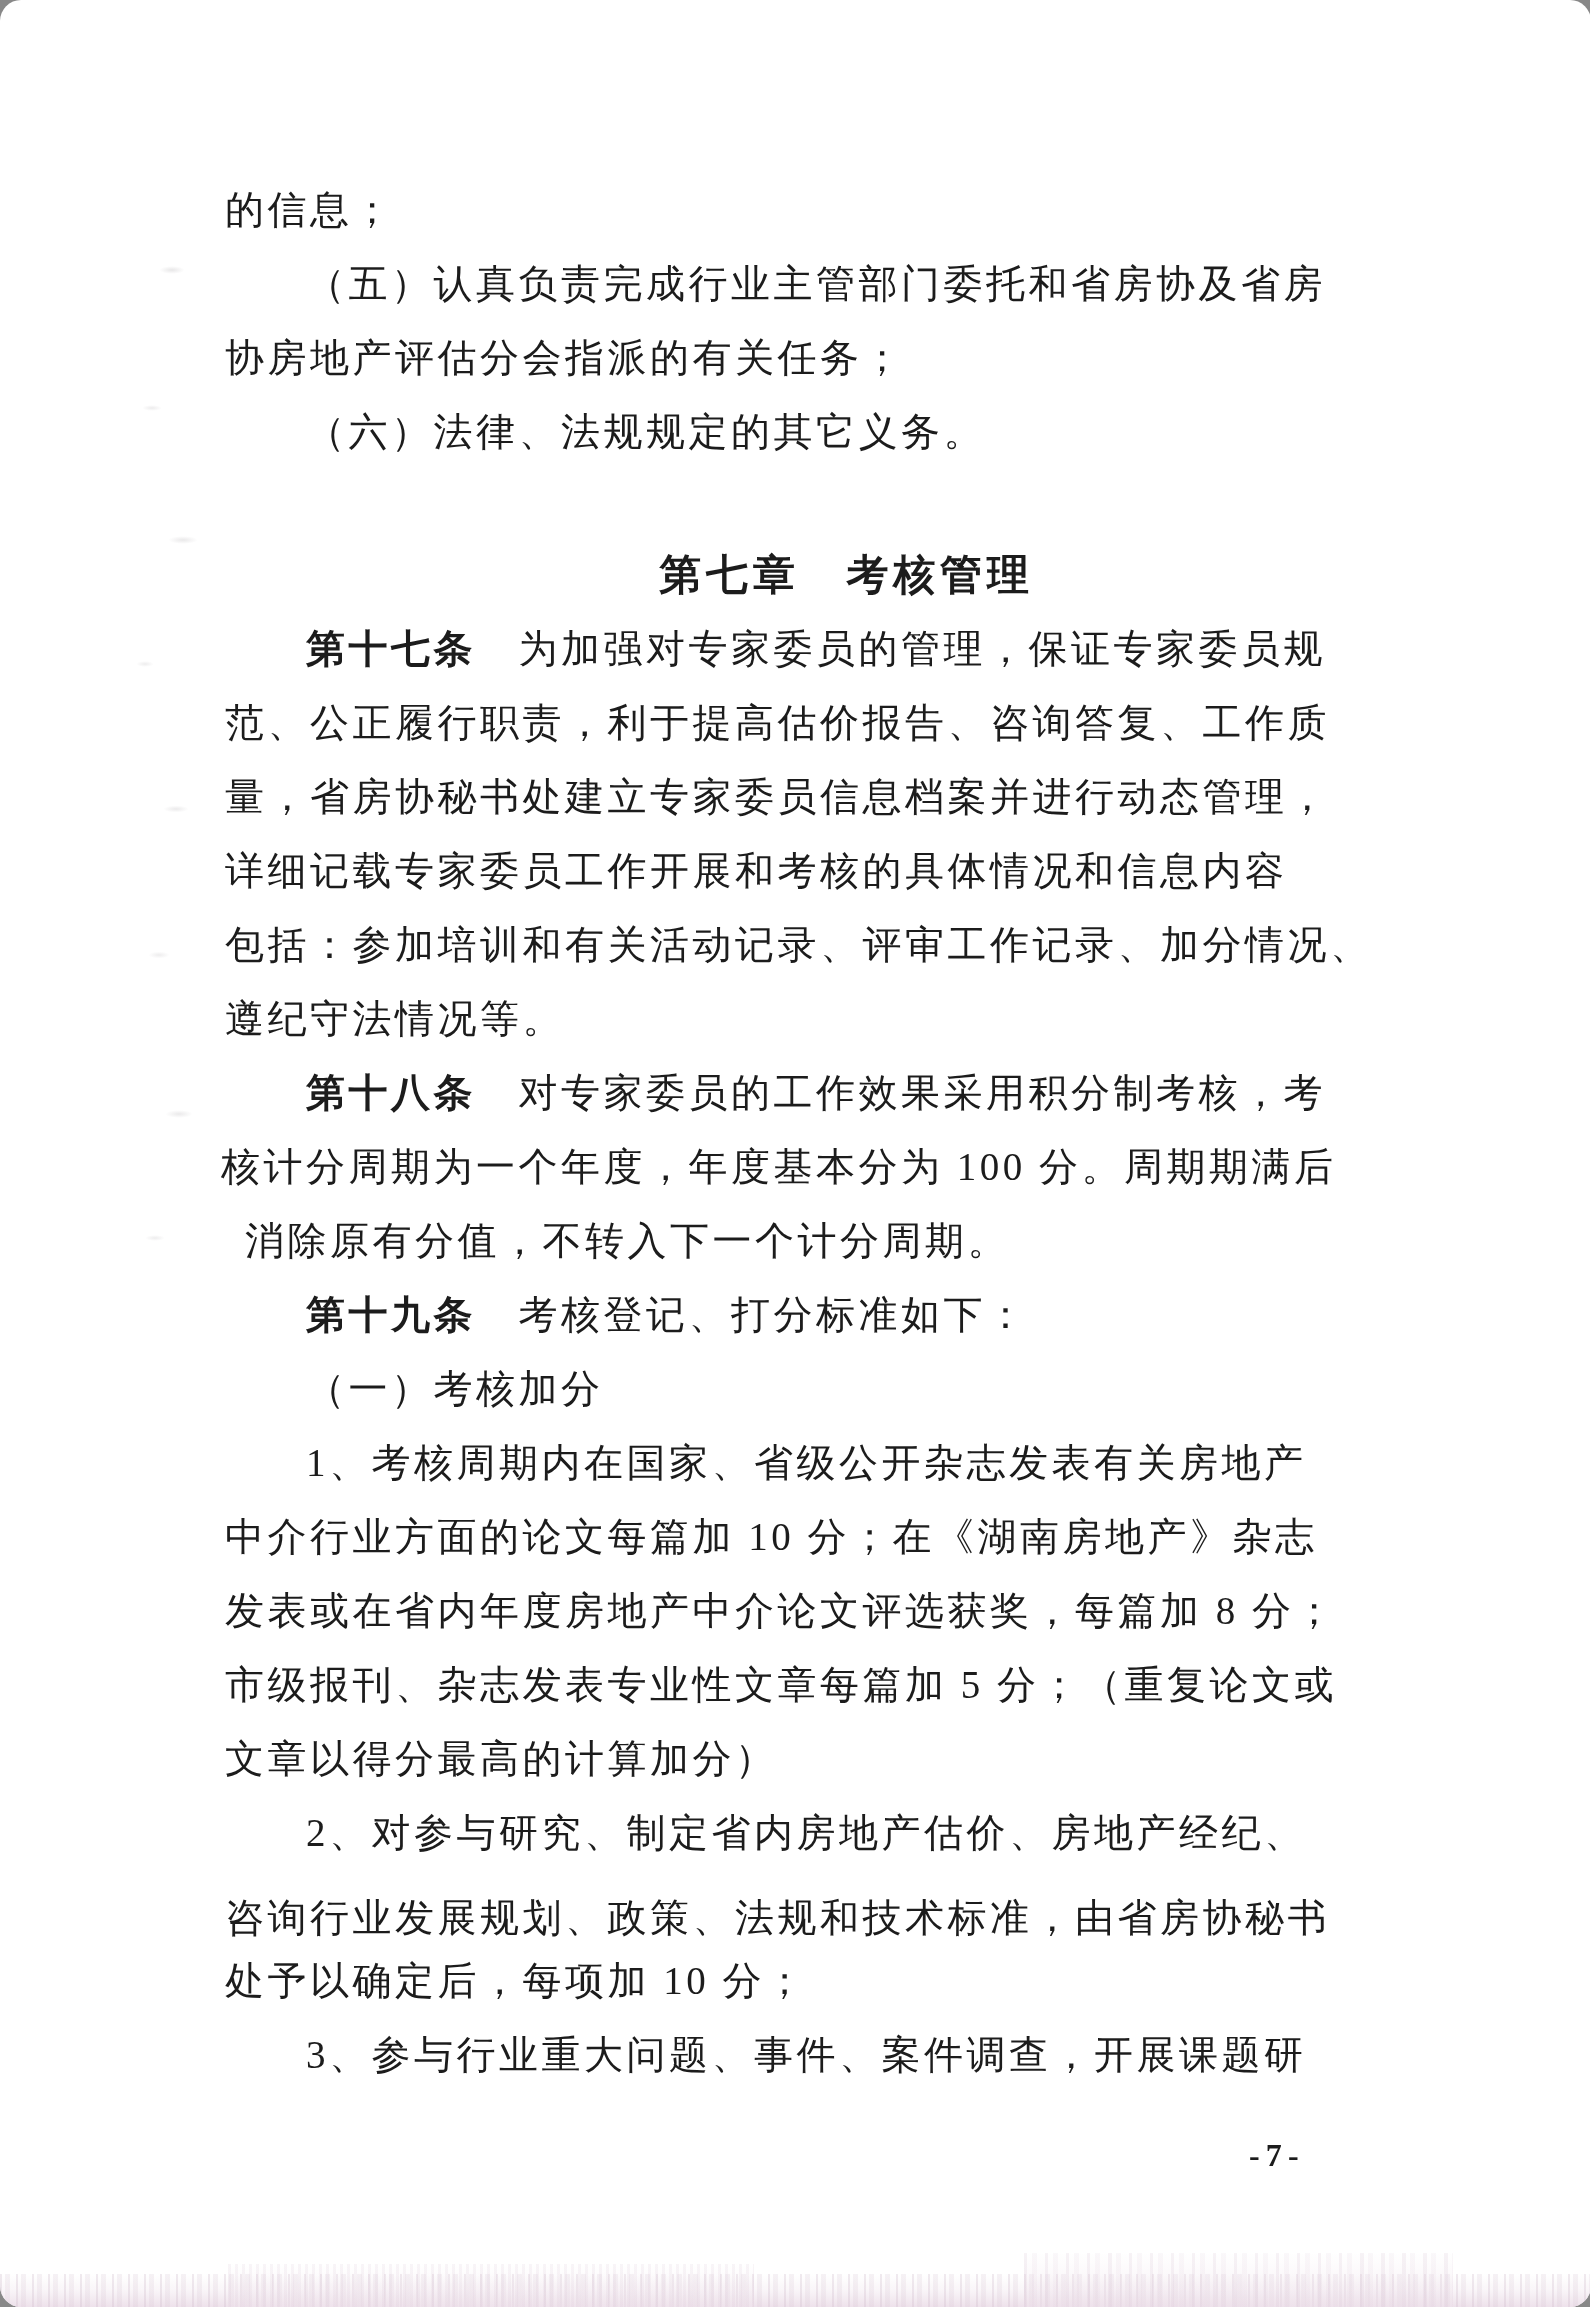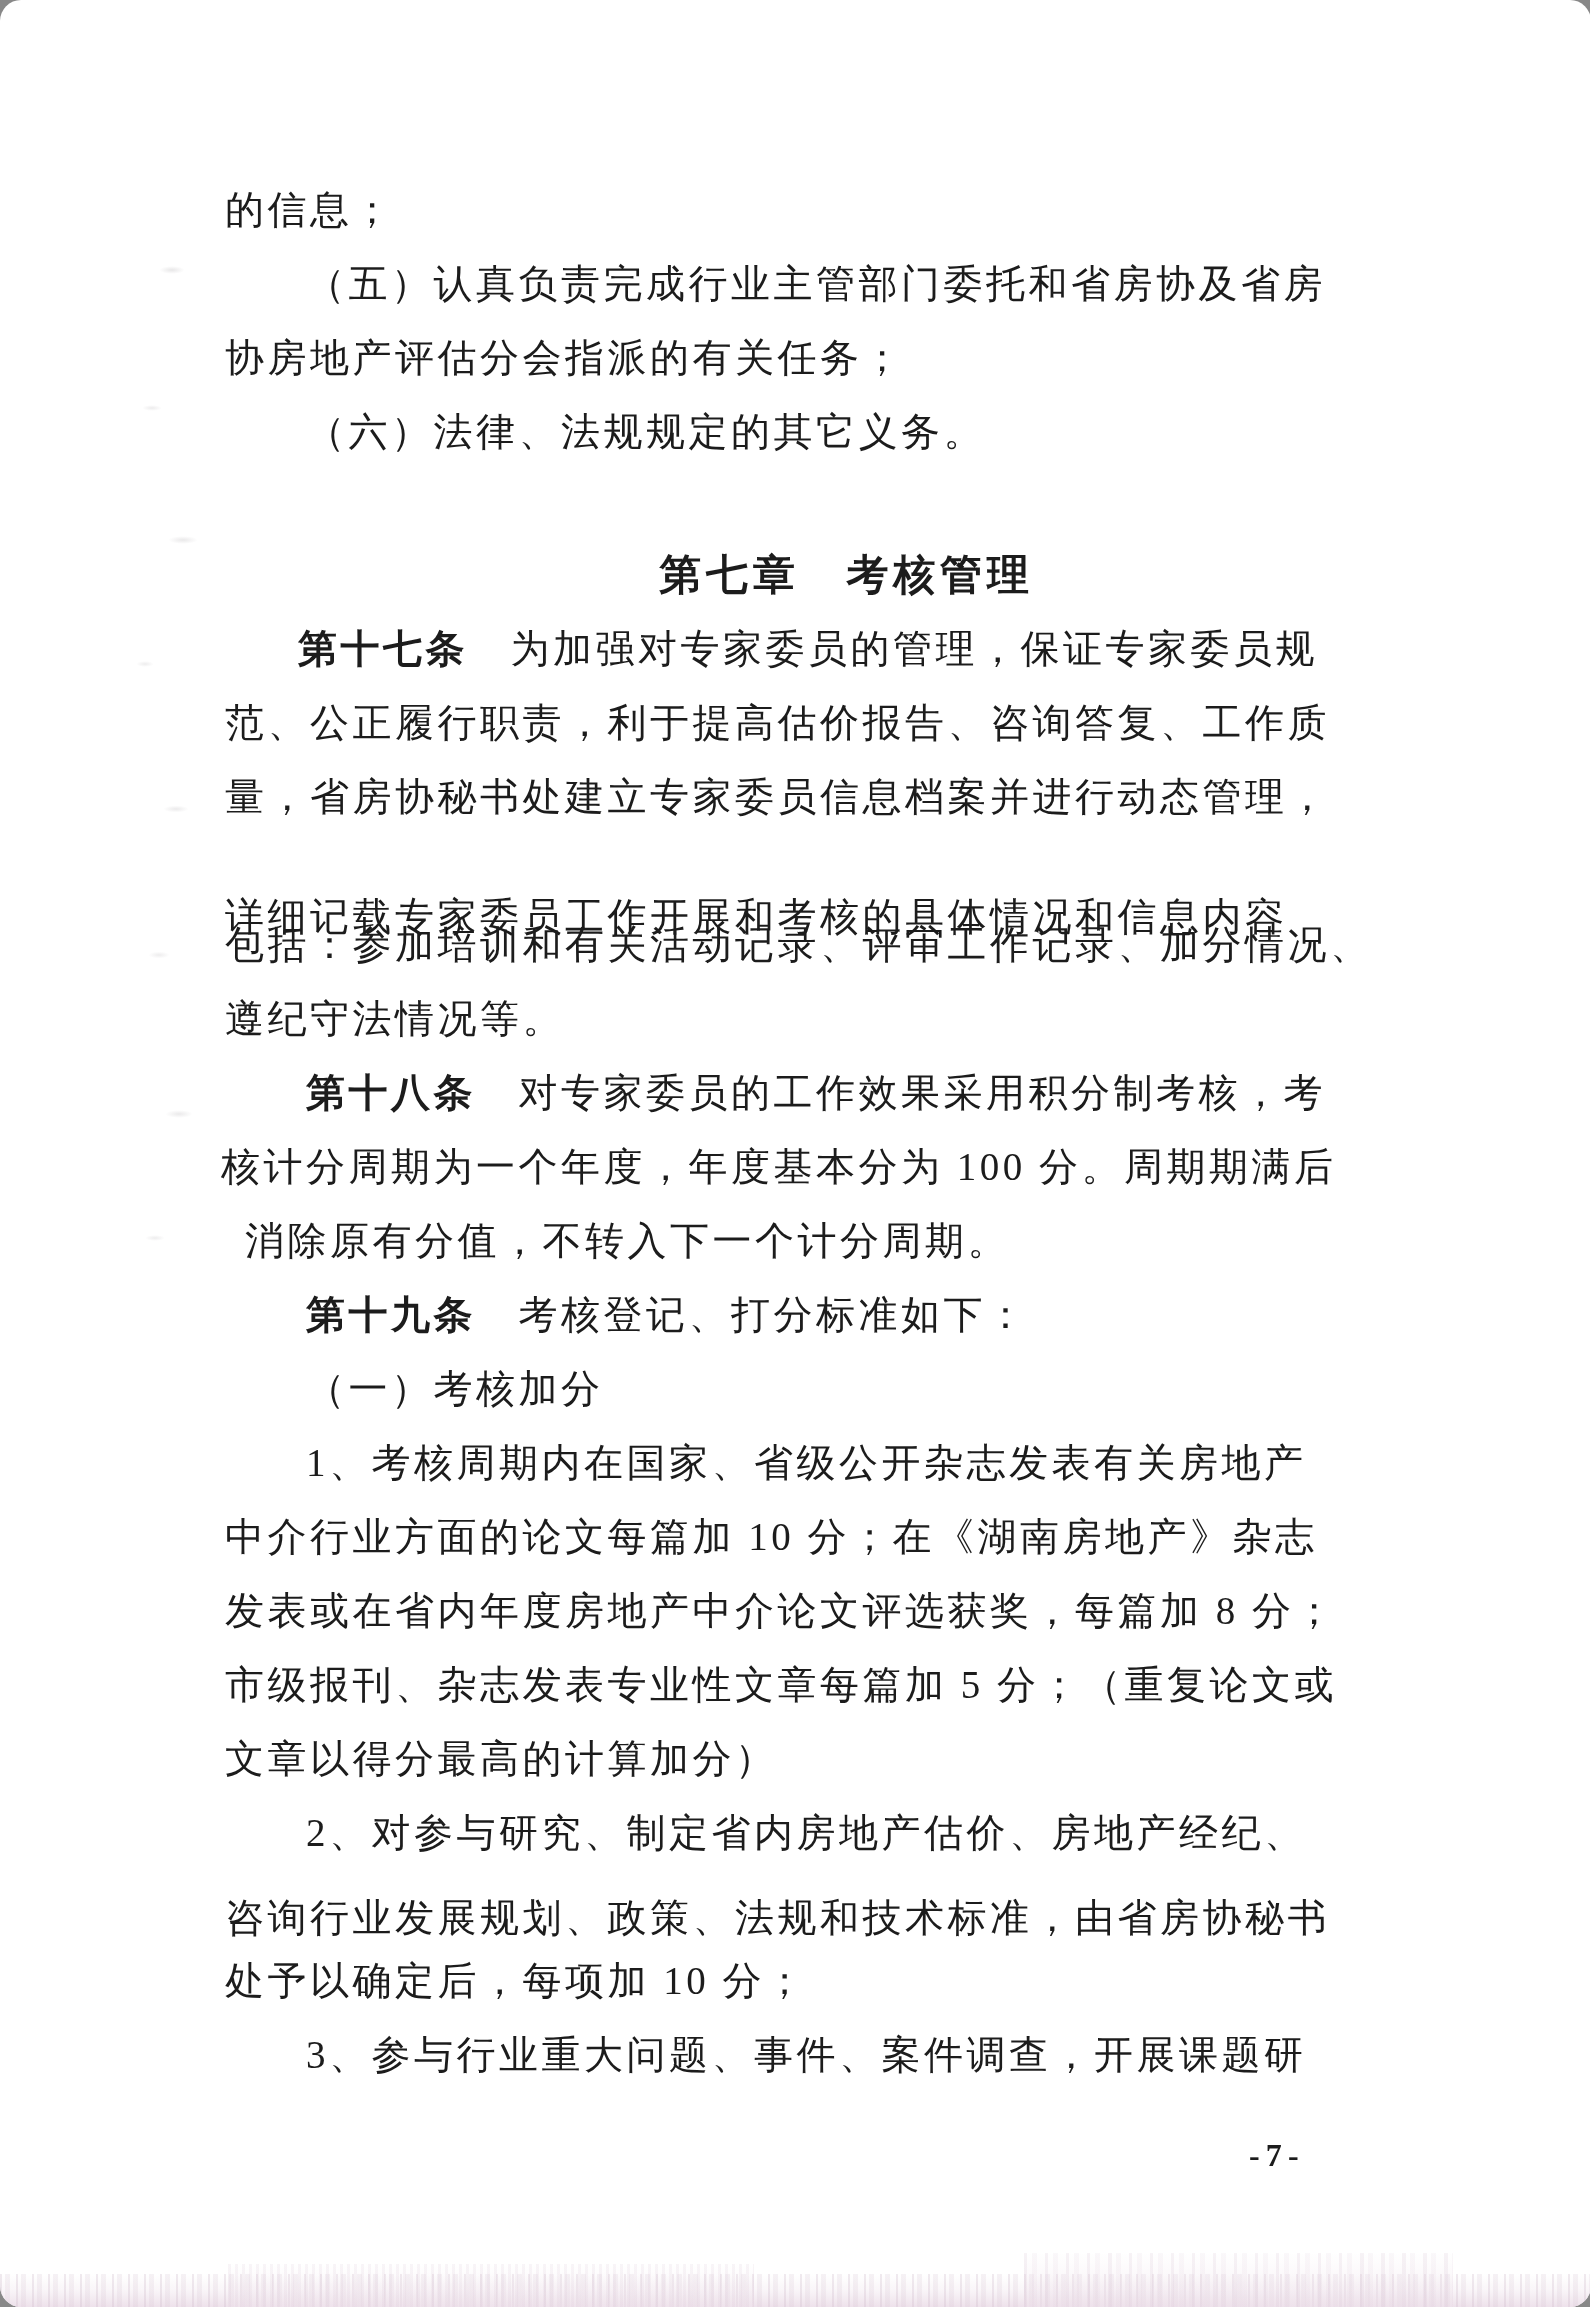--- a/index.html
+++ b/index.html
@@ -94,24 +94,24 @@
 <body>
 
 <div class="page">
   <div class="margin-noise"></div>
   <div id="doc-body">
       <div class="line" style="top: 188px; left: 225px;"><span>的信息；</span></div>
       <div class="line" style="top: 262px; left: 306px;"><span>（五）认真负责完成行业主管部门委托和省房协及省房</span></div>
       <div class="line" style="top: 336px; left: 225px;"><span>协房地产评估分会指派的有关任务；</span></div>
       <div class="line" style="top: 410px; left: 306px;"><span>（六）法律、法规规定的其它义务。</span></div>
       <div class="line heading" style="top: 553px; left: 276px; width: 1141px;"><span class="b">第七章　考核管理</span></div>
-      <div class="line" style="top: 627px; left: 298px;"><span class="b">第十七条</span><span>　为加强对专家委员的管理，保证专家委员规</span></div>
+      <div class="line" style="top: 627px; left: 306px;"><span class="b">第十七条</span><span>　为加强对专家委员的管理，保证专家委员规</span></div>
       <div class="line" style="top: 701px; left: 225px;"><span>范、公正履行职责，利于提高估价报告、咨询答复、工作质</span></div>
       <div class="line" style="top: 775px; left: 225px;"><span>量，省房协秘书处建立专家委员信息档案并进行动态管理，</span></div>
-      <div class="line" style="top: 849px; left: 225px; margin-top: 46px;"><span>详细记载专家委员工作开展和考核的具体情况和信息内容</span></div>
+      <div class="line" style="top: 849px; left: 225px;"><span>详细记载专家委员工作开展和考核的具体情况和信息内容</span></div>
       <div class="line" style="top: 923px; left: 225px;"><span>包括：参加培训和有关活动记录、评审工作记录、加分情况、</span></div>
       <div class="line" style="top: 997px; left: 225px;"><span>遵纪守法情况等。</span></div>
       <div class="line" style="top: 1071px; left: 306px;"><span class="b">第十八条</span><span>　对专家委员的工作效果采用积分制考核，考</span></div>
       <div class="line" style="top: 1145px; left: 221px;"><span>核计分周期为一个年度，年度基本分为 100 分。周期期满后</span></div>
       <div class="line" style="top: 1219px; left: 225px; margin-left: 20px;"><span>消除原有分值，不转入下一个计分周期。</span></div>
       <div class="line" style="top: 1293px; left: 306px;"><span class="b">第十九条</span><span>　考核登记、打分标准如下：</span></div>
       <div class="line" style="top: 1367px; left: 306px;"><span>（一）考核加分</span></div>
       <div class="line" style="top: 1441px; left: 306px;"><span>1、考核周期内在国家、省级公开杂志发表有关房地产</span></div>
       <div class="line" style="top: 1515px; left: 225px;"><span>中介行业方面的论文每篇加 10 分；在《湖南房地产》杂志</span></div>
       <div class="line" style="top: 1589px; left: 225px;"><span>发表或在省内年度房地产中介论文评选获奖，每篇加 8 分；</span></div>

